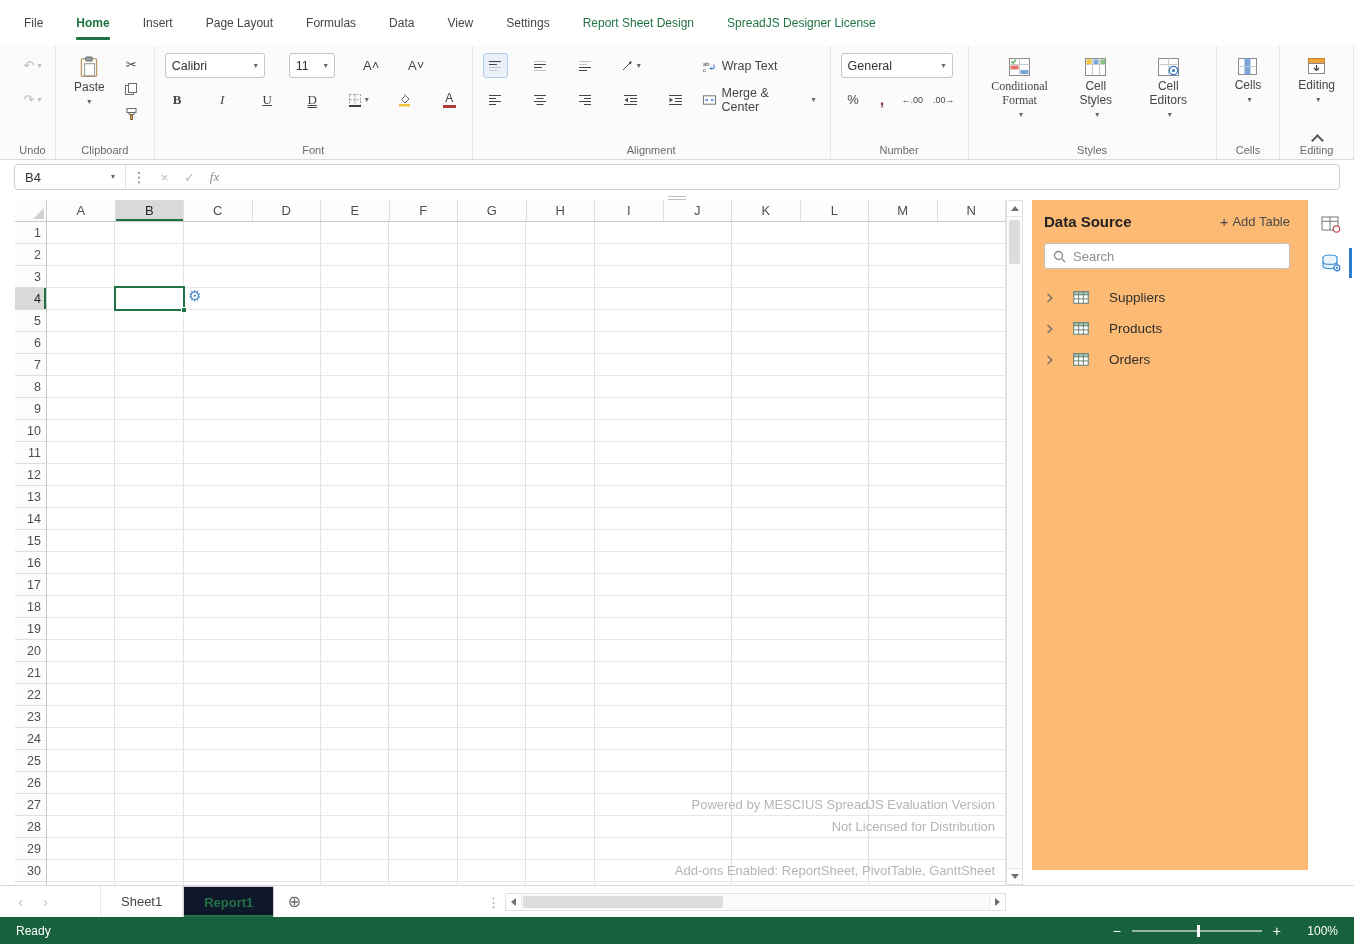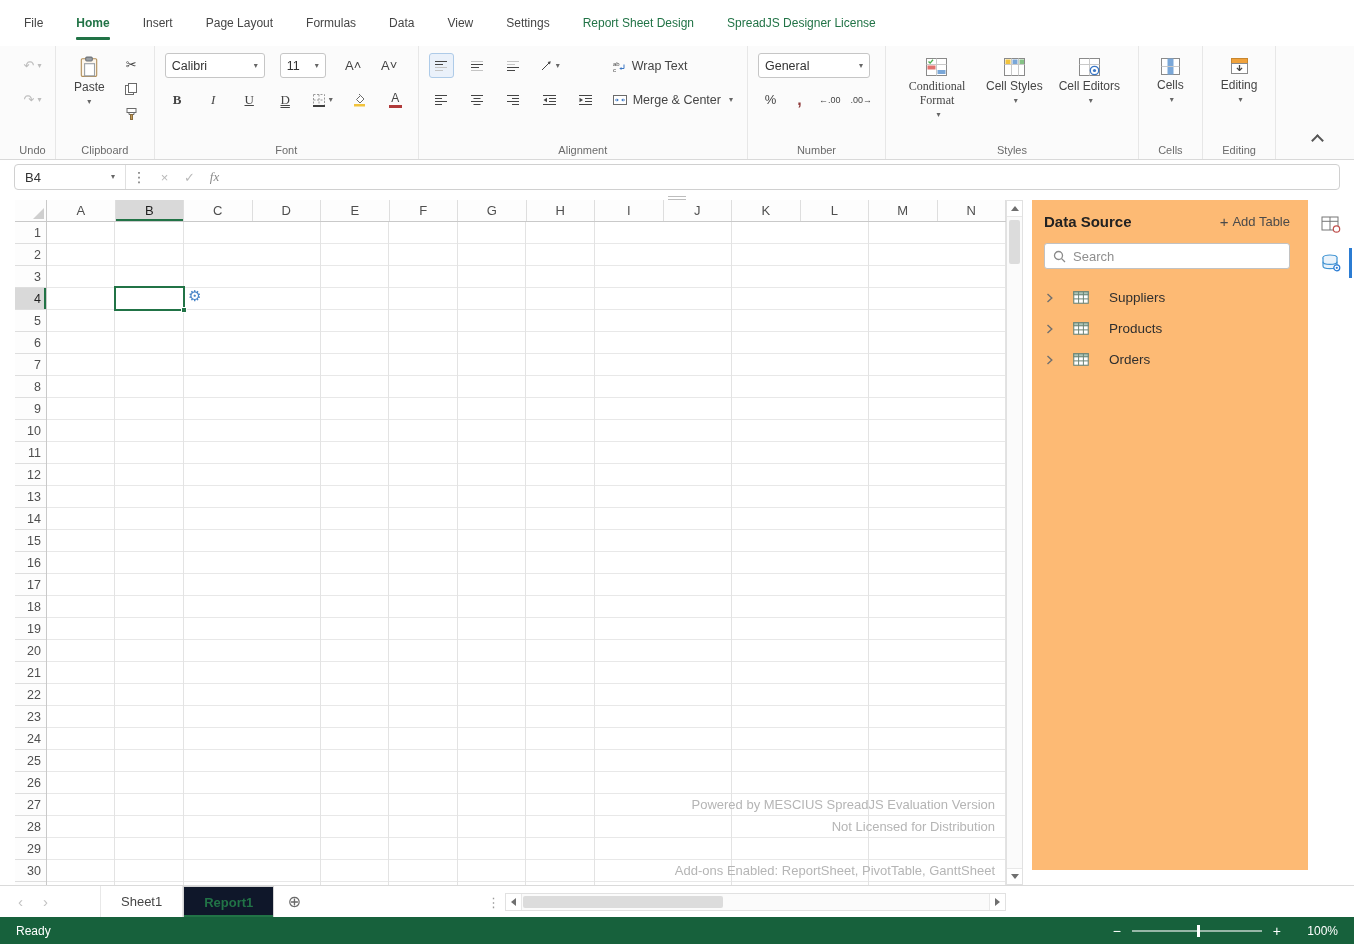--- a/index.html
+++ b/index.html
@@ -16,21 +16,21 @@
   .menu-item.active { color:#217346; font-weight:600; }
   .menu-item.active::after { content:''; position:absolute; left:0; right:0; bottom:6px; height:3px; background:#217346; border-radius:1px; }
   .menu-item.accent { color:#217346; }
 
   
   .ribbon { position:absolute; top:46px; left:0; right:0; height:114px; background:#fbfbfb;
     border-bottom:1px solid #d9d9d9; display:flex; align-items:stretch; padding-left:10px; }
   .rgroup { position:relative; display:flex; align-items:flex-start; padding:7px 10px 20px; border-right:1px solid #e7e7e7; }
   .rgroup-label { position:absolute; left:0; right:0; bottom:3px; text-align:center; font-size:11px; color:#6b6b6b; }
   .col2 { display:flex; flex-direction:column; gap:9px; }
-  .hrow { display:flex; align-items:center; gap:11px; }
+  .hrow { display:flex; align-items:center; gap:20px; }
   .sbtn { height:25px; min-width:25px; display:flex; align-items:center; justify-content:center;
     border-radius:3px; color:#454545; font-size:13px; border:1px solid transparent; padding:0 2px; }
   .sbtn.selected { background:#eaf1fa; border:1px solid #aecbe8; }
   .disabled { color:#bdbdbd !important; }
   .caret { font-size:8px; color:#666; margin-left:3px; line-height:1; }
   .bigbtn { display:flex; flex-direction:column; align-items:center; padding:3px 8px 0; gap:3px;
     font-size:12px; color:#454545; text-align:center; line-height:1.15; }
   .bigbtn .caret { margin:0; }
   .mini-col { display:flex; flex-direction:column; gap:3px; margin-left:6px; }
   .mini-col .sbtn { height:22px; }

